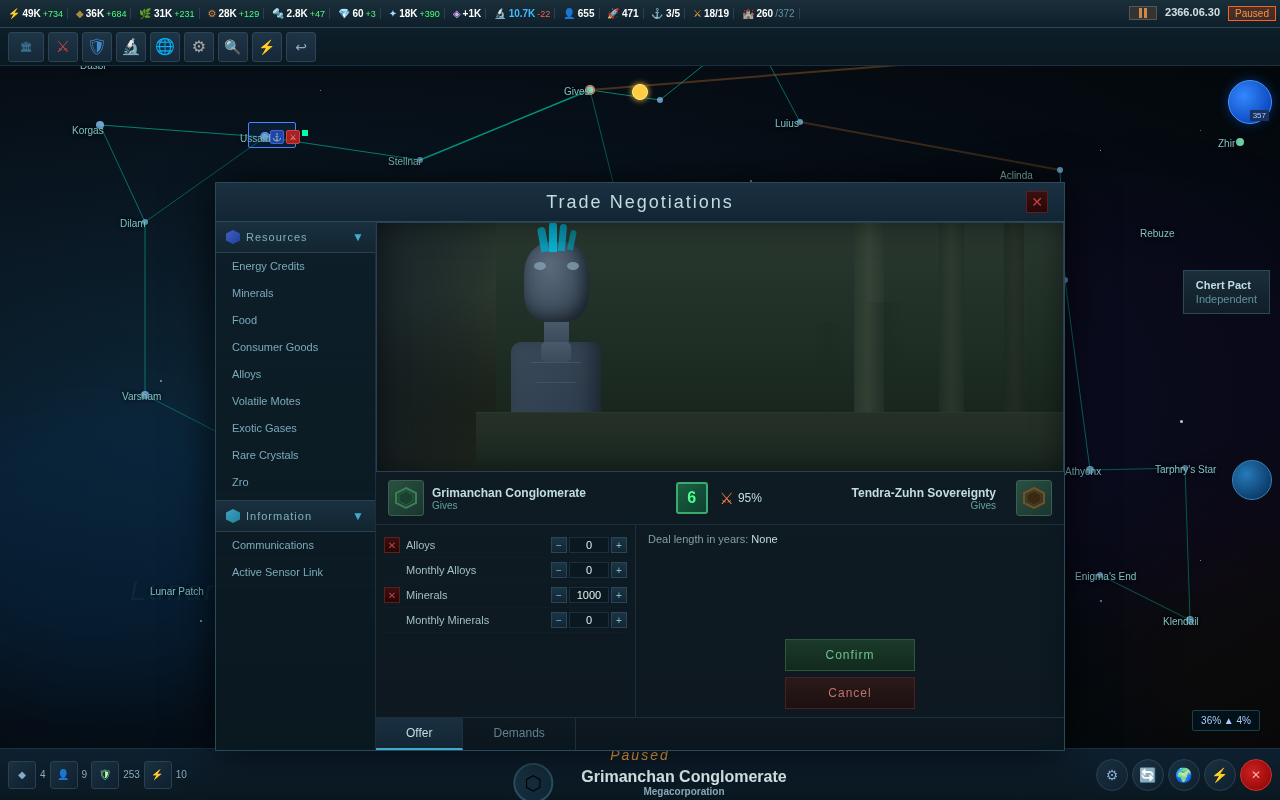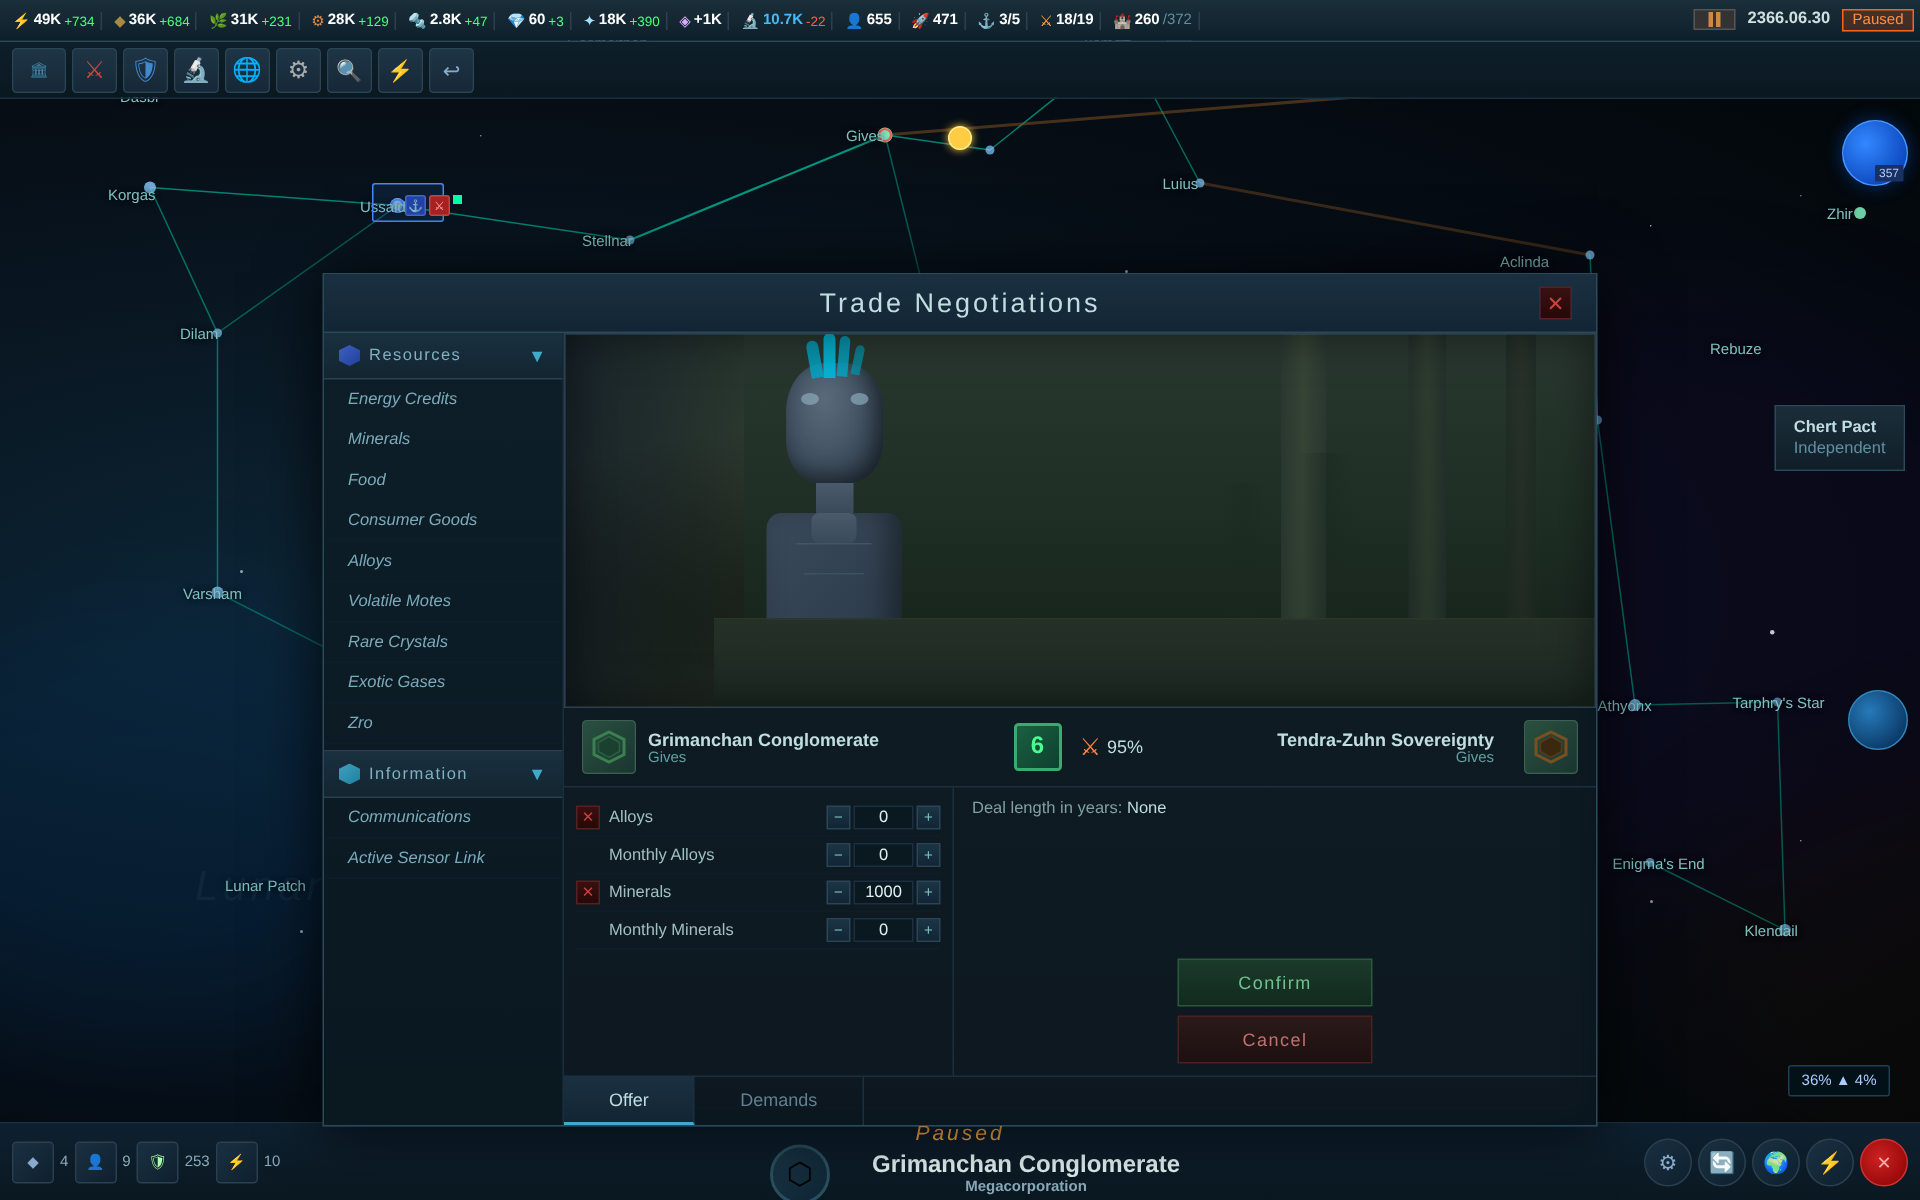--- a/index.html
+++ b/index.html
@@ -244,21 +244,20 @@
       letter-spacing: 1px;
     }
 
     .sidebar-item {
       padding: 7px 10px 7px 16px;
       font-size: 11px;
       color: #7aaabb;
       cursor: pointer;
       border-bottom: 1px solid #0e1e28;
       transition: background 0.1s;
-      font-style: italic;
     }
 
     .sidebar-section-header2 {
       display: flex;
       align-items: center;
       gap: 6px;
       padding: 8px 10px;
       margin-top: 4px;
       background: linear-gradient(to bottom, #1a3040, #122530);
       border-bottom: 1px solid #2a4050;
@@ -828,24 +827,24 @@
         <div class="sidebar-item">
           <span>Consumer Goods</span>
         </div>
         <div class="sidebar-item">
           <span>Alloys</span>
         </div>
         <div class="sidebar-item">
           <span>Volatile Motes</span>
         </div>
         <div class="sidebar-item">
+          <span>Exotic Gases</span>
+        </div>
+        <div class="sidebar-item">
           <span>Rare Crystals</span>
-        </div>
-        <div class="sidebar-item">
-          <span>Exotic Gases</span>
         </div>
         <div class="sidebar-item">
           <span>Zro</span>
         </div>
 
         <div class="sidebar-section-header2">
           <div class="sidebar-info-icon"></div>
           <span>Information</span>
           <span style="margin-left:auto;color:#40aacc;font-size:12px;">▼</span>
         </div>

